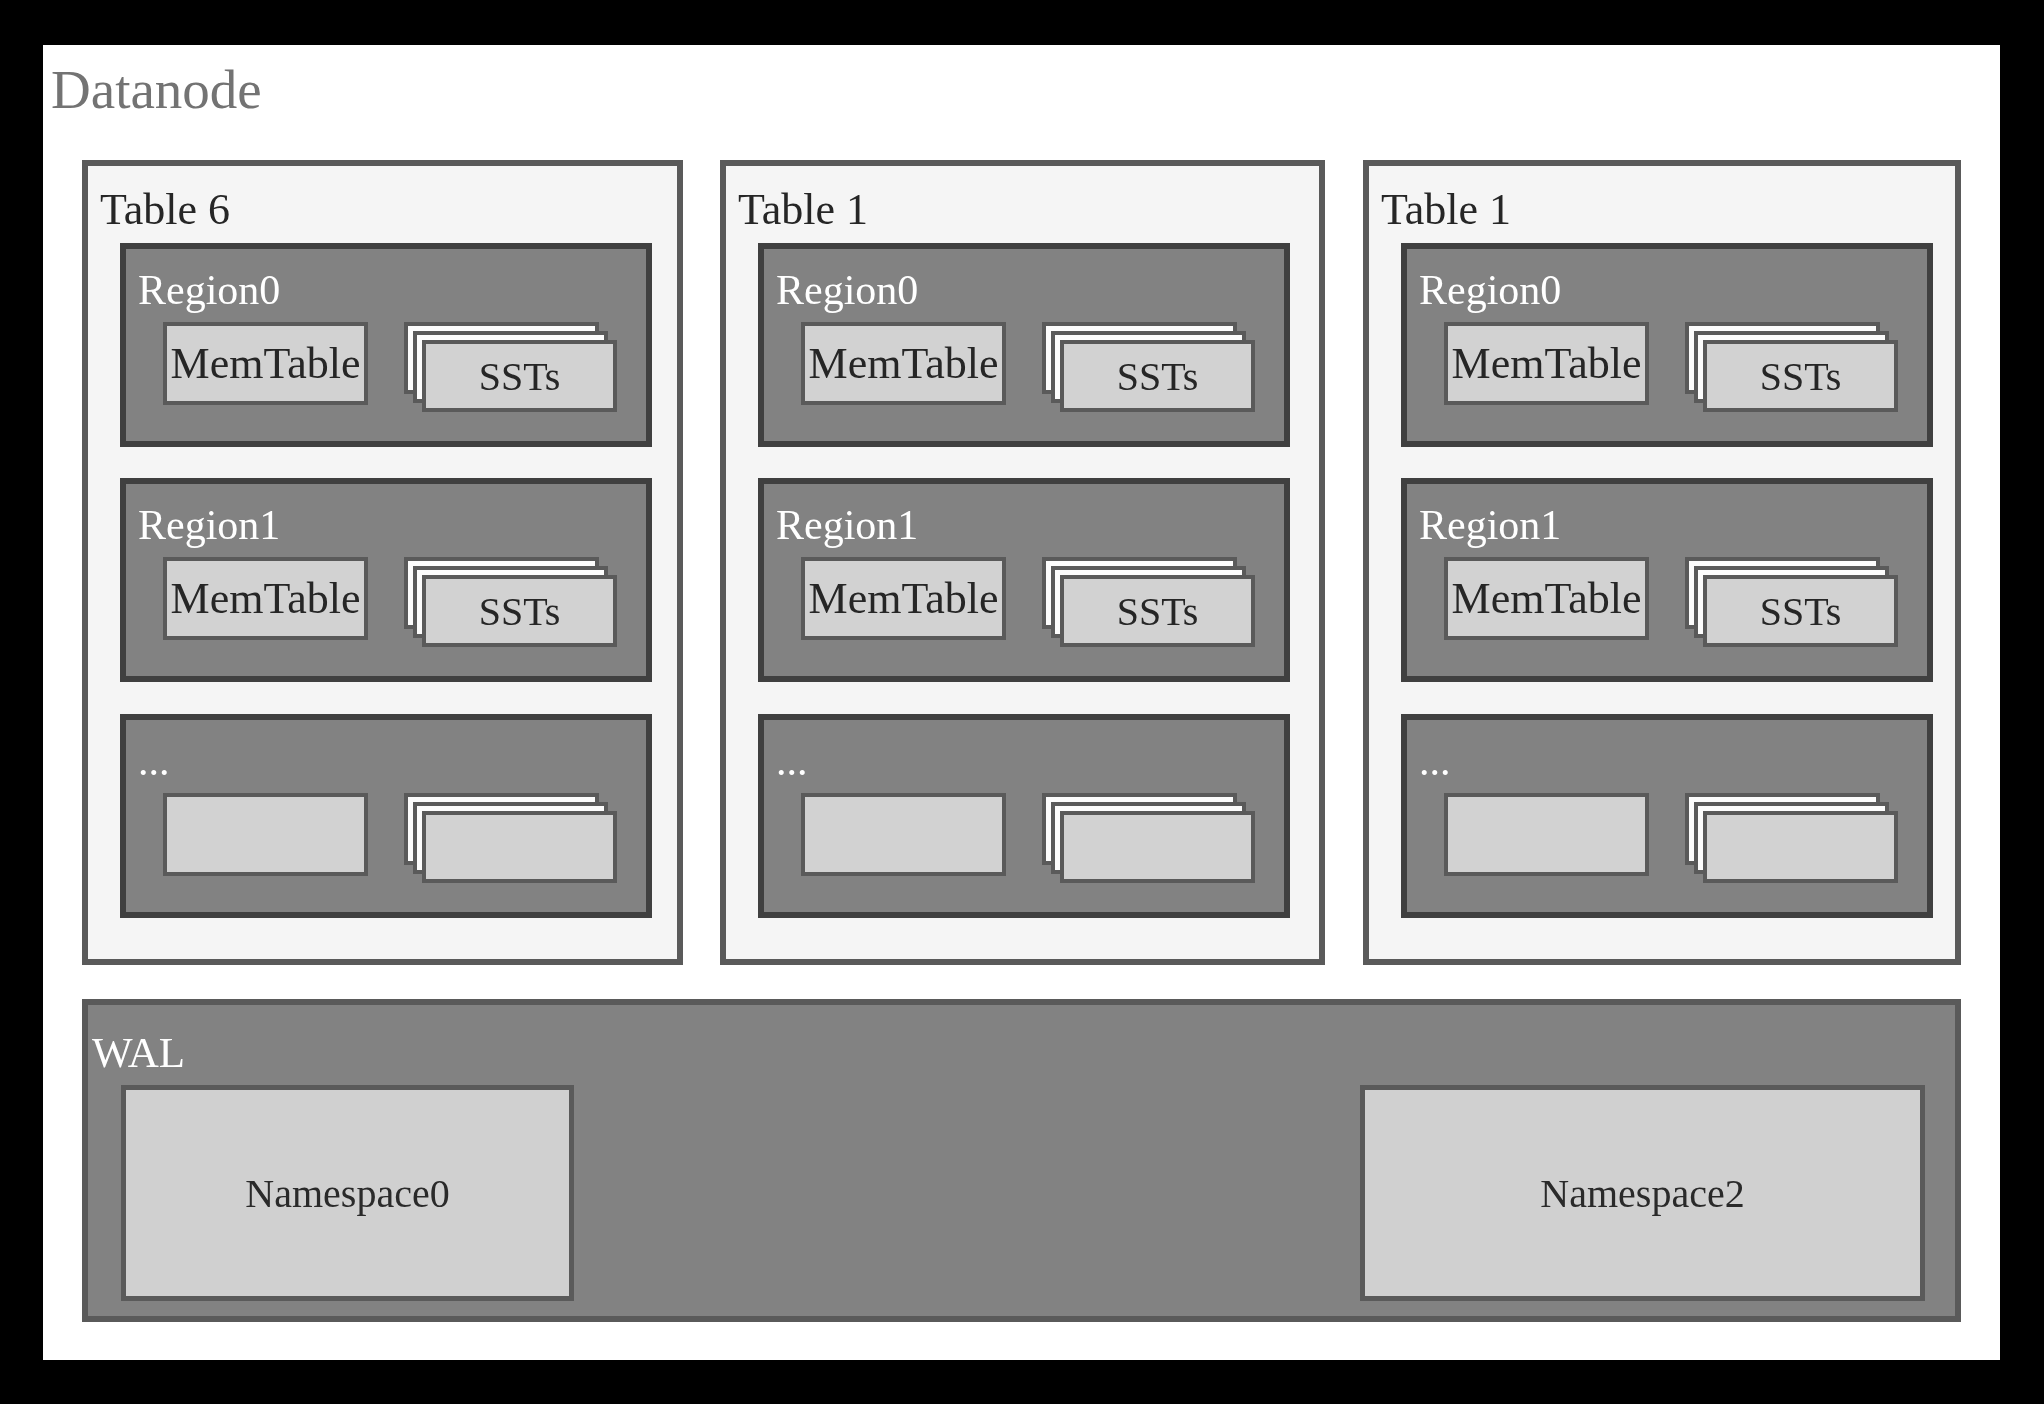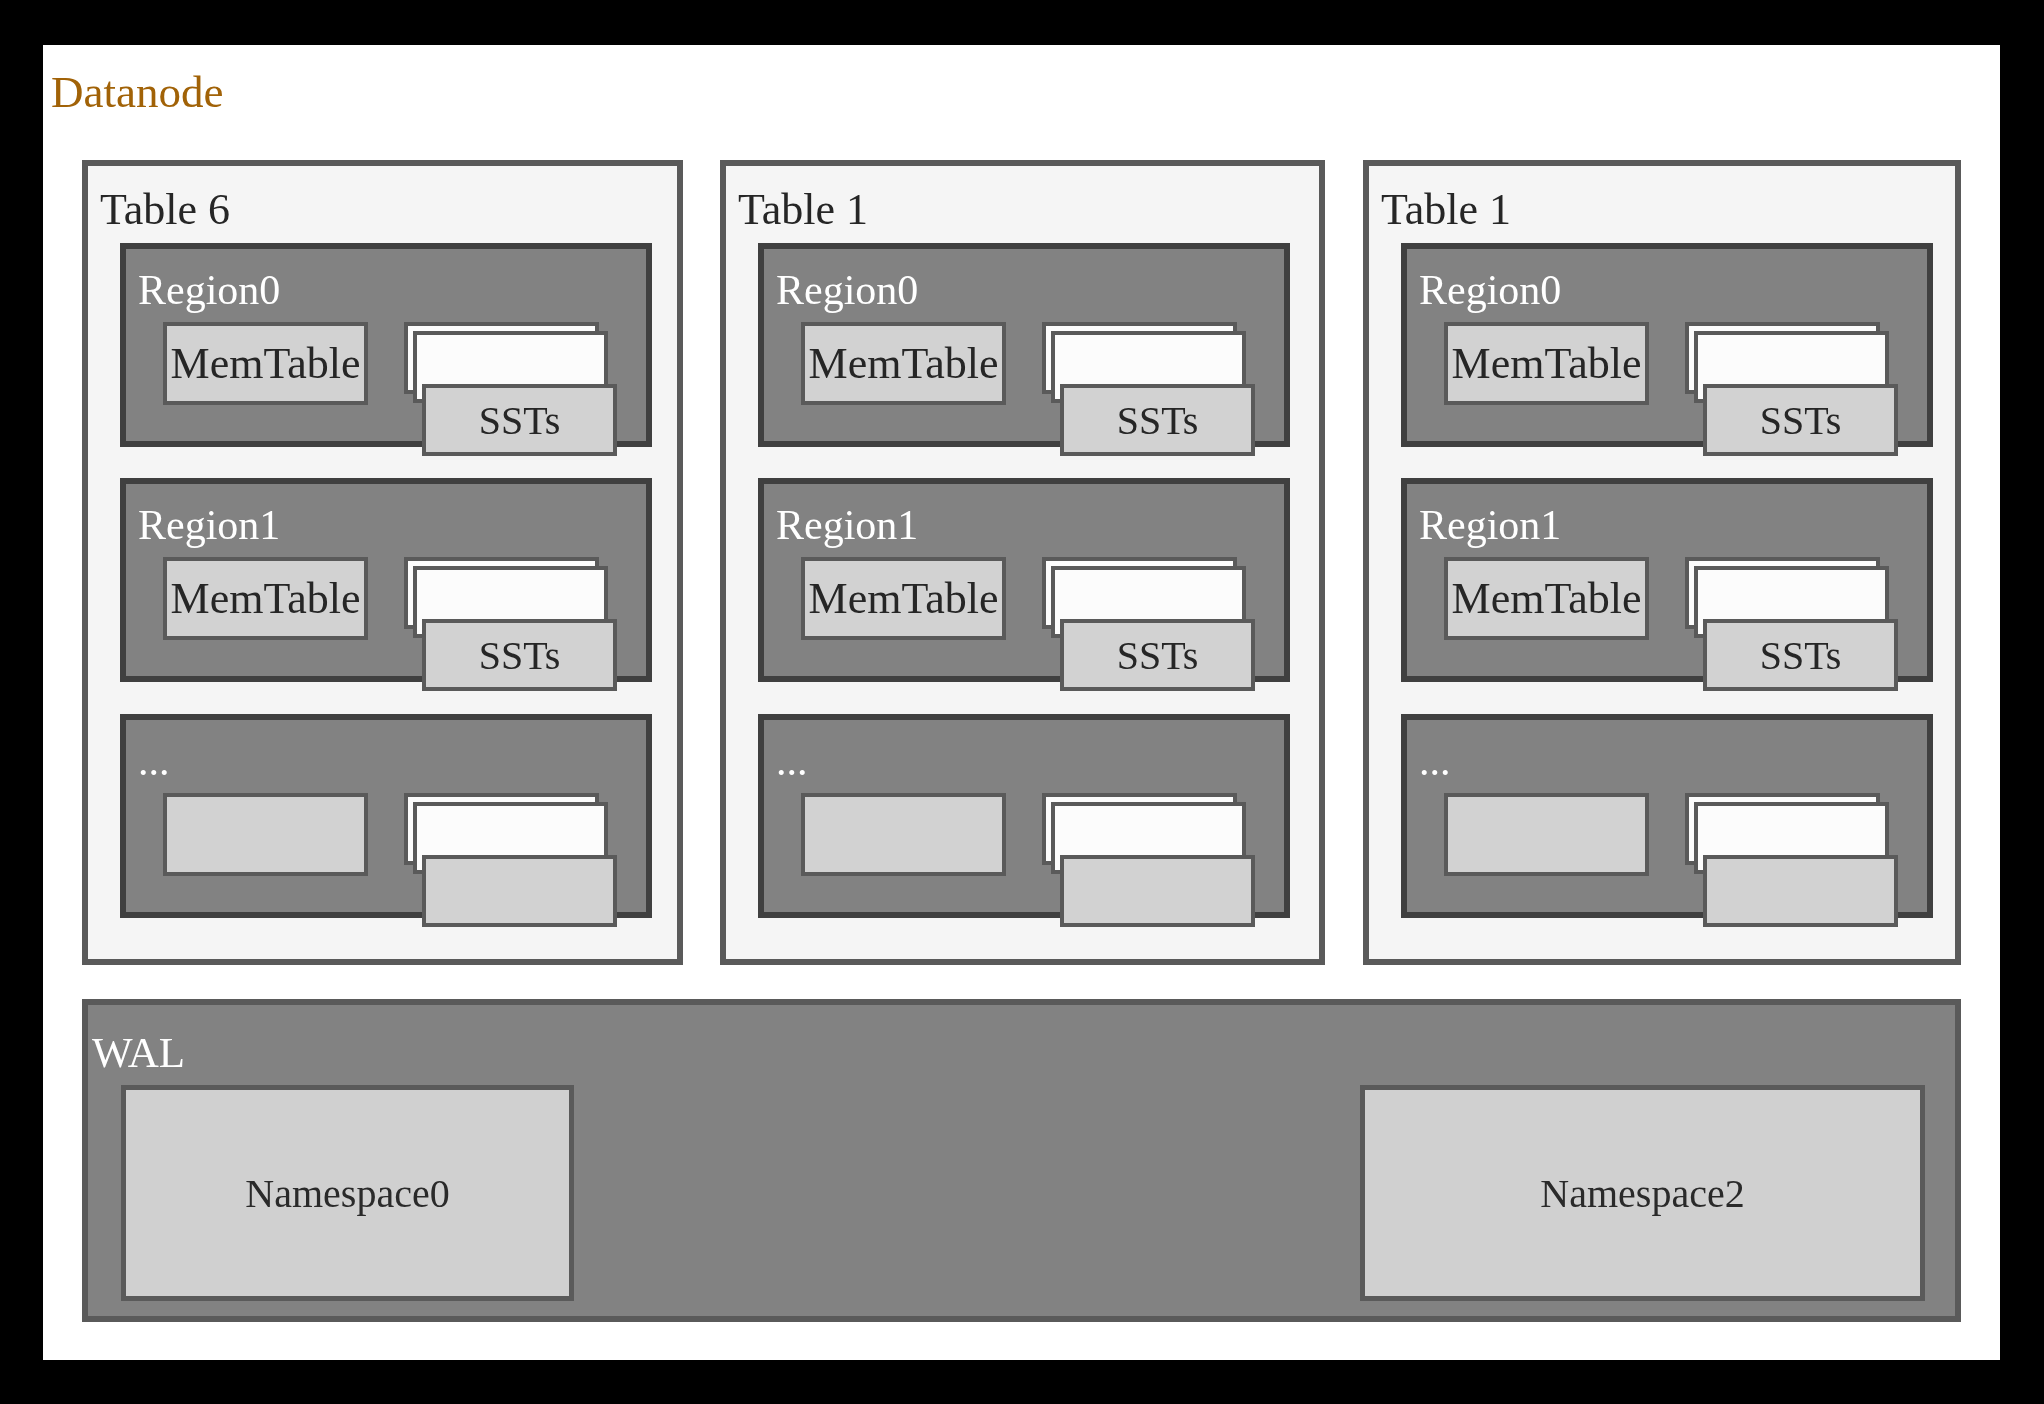--- a/index.html
+++ b/index.html
@@ -8,22 +8,22 @@
     background:#000;
     position:relative;
     font-family:"Liberation Serif", serif;
     overflow:hidden;
   }
   .canvas{
     position:absolute;left:43px;top:45px;width:1957px;height:1315px;
     background:#ffffff;
   }
   .diagram-title{
-    position:absolute;left:8px;top:25px;
-    font-size:45px;color:#a16207;line-height:1;
+    position:absolute;left:8px;top:17px;
+    font-size:55px;color:#737373;line-height:1;
   }
   .table-box{
     position:absolute;top:115px;height:805px;
     background:#f5f5f5;border:6px solid #5a5a5a;
     box-sizing:border-box;
   }
   .table-box.t0{left:39px;width:601px;}
   .table-box.t1{left:677px;width:605px;}
   .table-box.t2{left:1320px;width:598px;}
   .table-label{
@@ -55,21 +55,21 @@
   .sheet{
     position:absolute;width:195px;height:72px;
     border:4px solid #5a5a5a;box-sizing:border-box;
     background:#fcfcfc;
   }
   .sheet.s1{left:0;top:0;}
   .sheet.s2{left:9px;top:9px;}
   .sheet.s3{
     left:18px;top:18px;background:#d2d2d2;
     display:flex;align-items:center;justify-content:center;
-    font-size:40px;color:#262626;margin-top:44px;
+    font-size:40px;color:#262626;
   }
   .wal-box{
     position:absolute;left:39px;top:954px;width:1879px;height:323px;
     background:#828282;border:6px solid #5a5a5a;
     box-sizing:border-box;
   }
   .wal-label{
     position:absolute;left:4px;top:26px;
     font-size:43px;color:#ffffff;line-height:1;
   }

